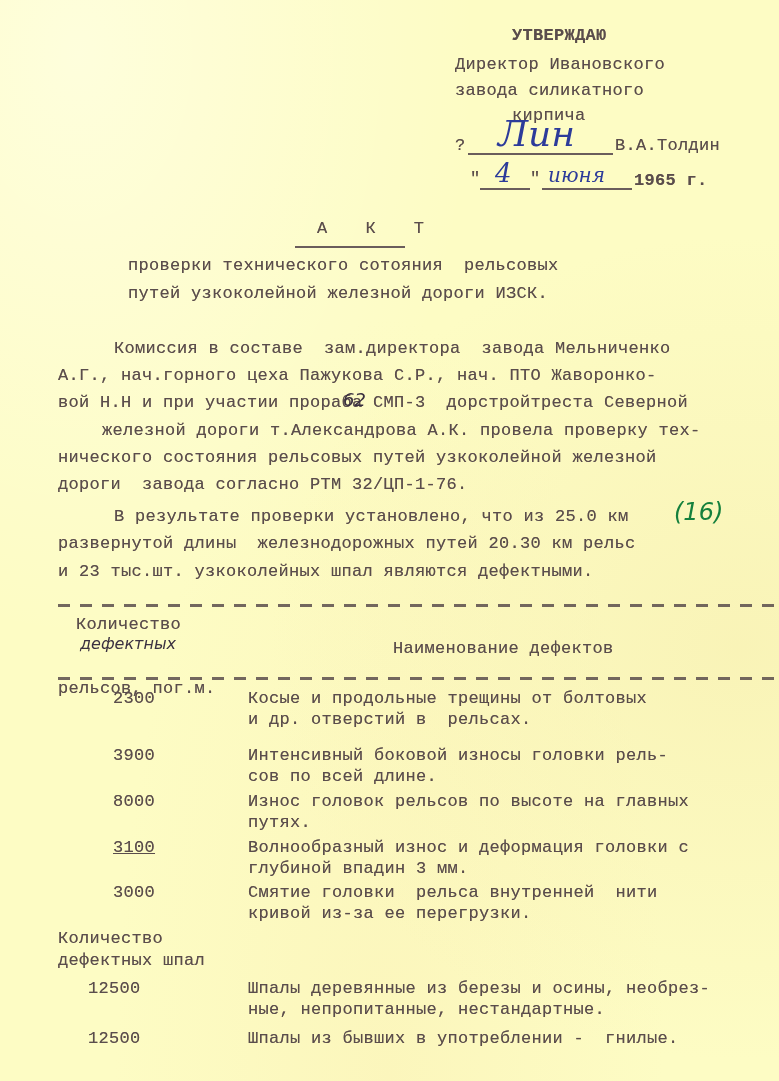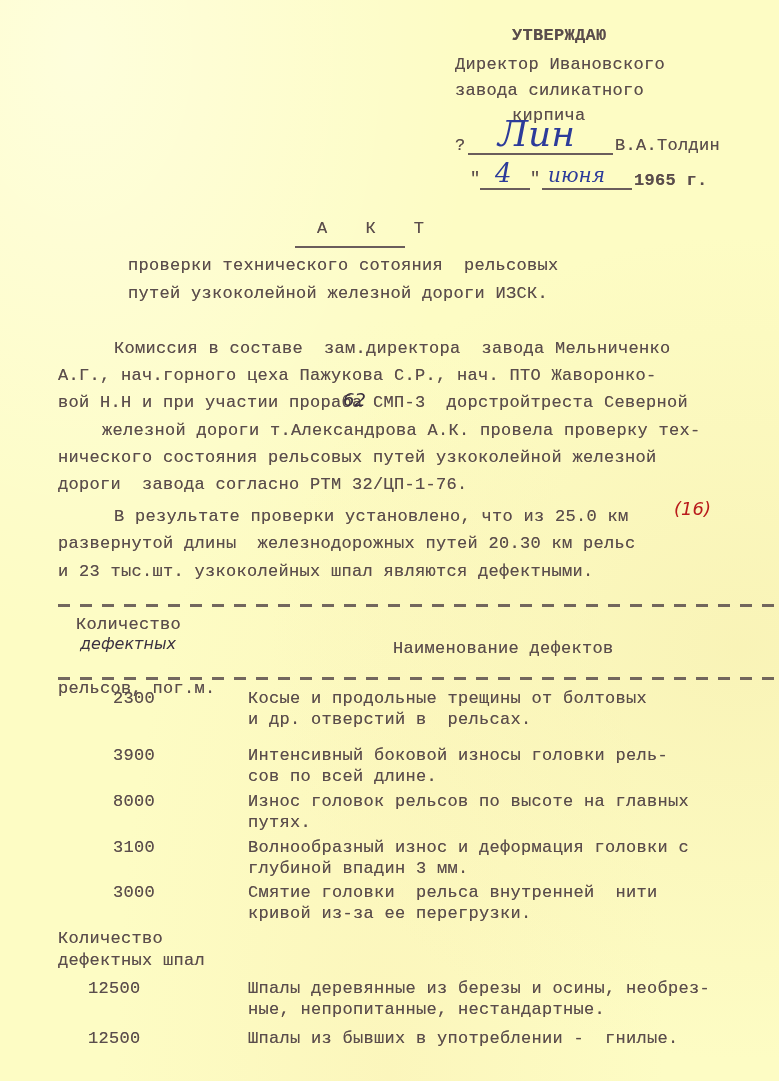--- a/index.html
+++ b/index.html
@@ -14,21 +14,21 @@
       color: #5e5150;
       position: relative;
     }
     .page { position: absolute; inset: 0; }
     .tw { font-family: "Liberation Mono", "DejaVu Sans Mono", monospace; font-size: 17px; letter-spacing: 0.3px; color: #5a4d4c; white-space: pre; position: absolute; line-height: 1; text-shadow: 0 0 0.6px rgba(90,70,70,0.6); }
     .ink { font-family: "DejaVu Serif", serif; font-style: italic; color: #2c3b9a; position: absolute; }
     .uline { position: absolute; height: 2px; background: #6a5d5c; }
     .dash { position: absolute; height: 3px; left: 58px; right: 0;
       background: repeating-linear-gradient(90deg, #5a4d4c 0 12px, transparent 12px 22px); opacity: 0.85; }
     .hand { font-family: "DejaVu Sans", sans-serif; font-style: italic; color: #3a3040; position: absolute; font-size: 16px; }
-    .pencil { position: absolute; font-family: "DejaVu Sans", sans-serif; font-style: italic; color: #b91c1c; font-size: 18px; text-align: right; }
+    .pencil { position: absolute; font-family: "DejaVu Sans", sans-serif; font-style: italic; color: #15803d; font-size: 24px; text-align: right; }
   </style>
 </head>
 <body>
 
 <div class="page">
 
   <div>
     <div class="tw" style="left:512px;top:27px;font-weight:bold;">УТВЕРЖДАЮ</div>
     <div class="tw" style="left:455px;top:56px;">Директор Ивановского</div>
     <div class="tw" style="left:455px;top:82px;">завода силикатного</div>
@@ -89,21 +89,21 @@
       <div class="tw" style="left:113px;top:747px;">3900</div>
       <div class="tw" style="left:248px;top:747px;">Интенсивный боковой износы головки рель-</div>
       <div class="tw" style="left:248px;top:768px;">сов по всей длине.</div>
     </div>
     <div>
       <div class="tw" style="left:113px;top:793px;">8000</div>
       <div class="tw" style="left:248px;top:793px;">Износ головок рельсов по высоте на главных</div>
       <div class="tw" style="left:248px;top:814px;">путях.</div>
     </div>
     <div>
-      <div class="tw" style="left:113px;top:839px;">3100</div>
+      <div class="tw" style="left:113px;top:839px;text-decoration:underline;">3100</div>
       <div class="tw" style="left:248px;top:839px;">Волнообразный износ и деформация головки с</div>
       <div class="tw" style="left:248px;top:860px;">глубиной впадин 3 мм.</div>
     </div>
     <div>
       <div class="tw" style="left:113px;top:884px;">3000</div>
       <div class="tw" style="left:248px;top:884px;">Смятие головки  рельса внутренней  нити</div>
       <div class="tw" style="left:248px;top:905px;">кривой из-за ее перегрузки.</div>
     </div>
 
     <div class="tw" style="left:58px;top:930px;">Количество</div>

